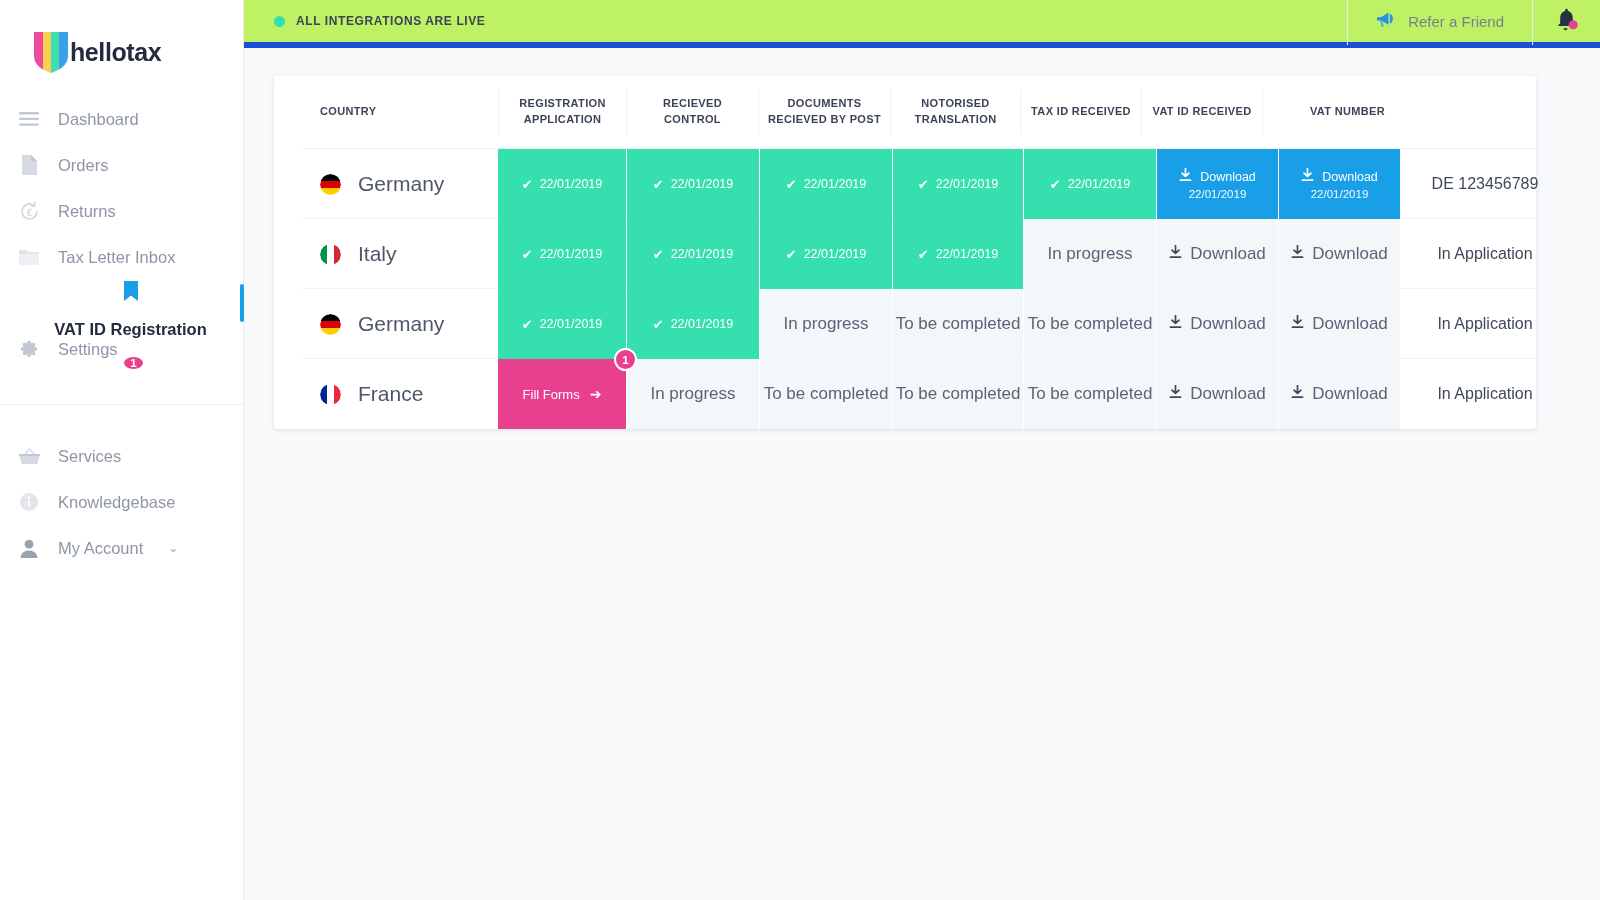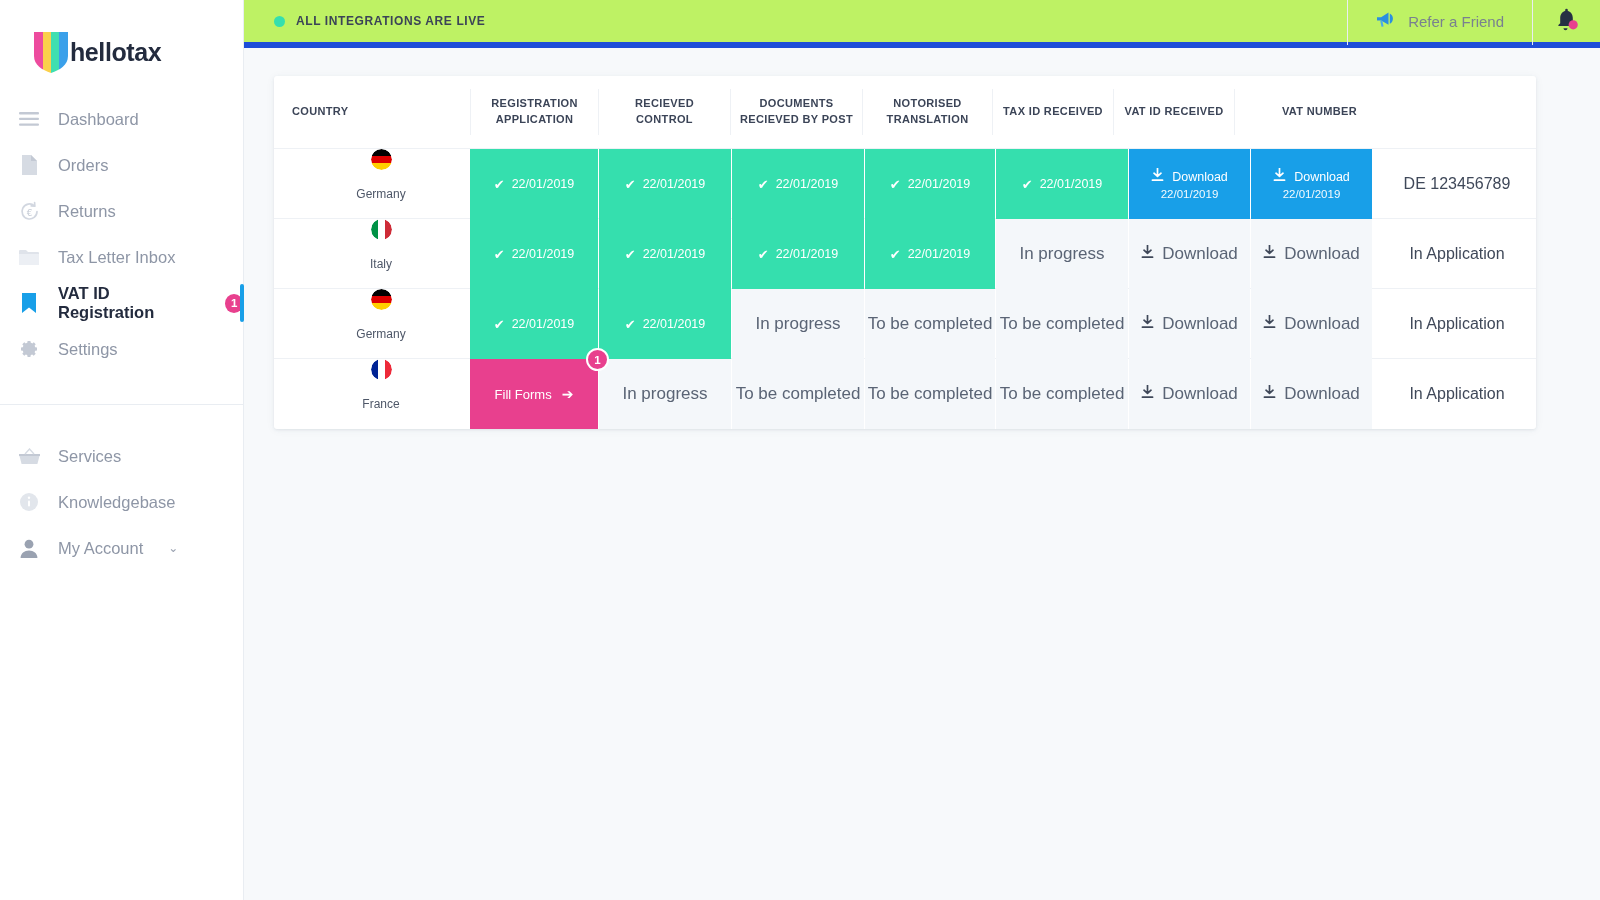--- a/index.html
+++ b/index.html
@@ -24,21 +24,21 @@
   .logo-word { font-size: 25px; font-weight: bold; color: #232b3e; letter-spacing: -0.4px; }
 
   .nav { margin-top: 18px; }
   .nav-item {
     display: flex; align-items: center; gap: 18px;
     height: 46px; padding-left: 18px;
     color: #8e96a6; font-size: 16.5px;
     position: relative; cursor: pointer;
   }
   .nav-item .nav-ico { width: 22px; height: 22px; display: flex; align-items: center; justify-content: center; flex: 0 0 22px; }
-  .nav-item.active { color: #232b3e; font-weight: bold; }
+  .nav-item.active { color: #232b3e; font-weight: bold; flex-direction: column; }
   .nav-item.active .accent {
     position: absolute; right: -1px; top: 4px;
     width: 4px; height: 38px; background: #189fe8; border-radius: 2px;
   }
   .badge-pill {
     background: #e8408e; color: #fff; font-size: 11.5px; font-weight: bold;
     width: 19px; height: 19px; border-radius: 50%;
     display: flex; align-items: center; justify-content: center;
     margin-left: 6px;
   }
@@ -67,40 +67,41 @@
     position: relative;
   }
 
   .content { padding: 28px 32px 0 30px; }
 
   
   .card {
     background: #ffffff; border-radius: 3px;
     box-shadow: 0 1px 3px rgba(60,75,100,.10), 0 1px 10px rgba(60,75,100,.05);
     width: 1262px;
+    padding-left: 28px;
   }
   .trow { display: flex; }
   .thead { height: 73px; border-bottom: 1px solid #eef1f5; }
   .th {
     display: flex; align-items: center; justify-content: center;
     font-size: 11px; font-weight: bold; color: #3b4457;
     letter-spacing: 0.35px; text-align: center; line-height: 1.45;
     border-left: 1px solid #eef1f5; height: 46px; align-self: center;
   }
   .th.first { justify-content: flex-start; padding-left: 18px; border-left: none; }
 
   .trow.body { height: 70px; border-bottom: 1px solid #eef1f5; }
   .trow.body:last-child { border-bottom: none; }
 
   .cell {
     display: flex; align-items: center; justify-content: center;
     font-size: 13.5px; color: #5a6475; position: relative;
     height: 70px;
   }
-  .cell.country { justify-content: flex-start; padding-left: 18px; gap: 17px; font-size: 12px; color: #4e5768; flex-direction: column; }
+  .cell.country { justify-content: flex-start; padding-left: 18px; gap: 17px; font-size: 21px; color: #4e5768; }
   .cell.blk { height: 70px; }
   .cell.green { background: #35dfae; color: #ffffff; font-size: 12.5px; }
   .cell.blue  { background: #189fe8; color: #ffffff; font-size: 12.5px; flex-direction: column; gap: 3px; }
   .cell.pink  { background: #e8408e; color: #ffffff; font-size: 13px; }
   .cell.idle  { background: #f4f7fa; color: #5a6475; font-size: 17px; }
   .cell.vat   { color: #3f4859; font-size: 16px; justify-content: center; }
 
   .chk { font-size: 13px; margin-right: 7px; }
   .dl-row { display: flex; align-items: center; gap: 8px; }
   .dl-date { font-size: 11.5px; opacity: .95; }

